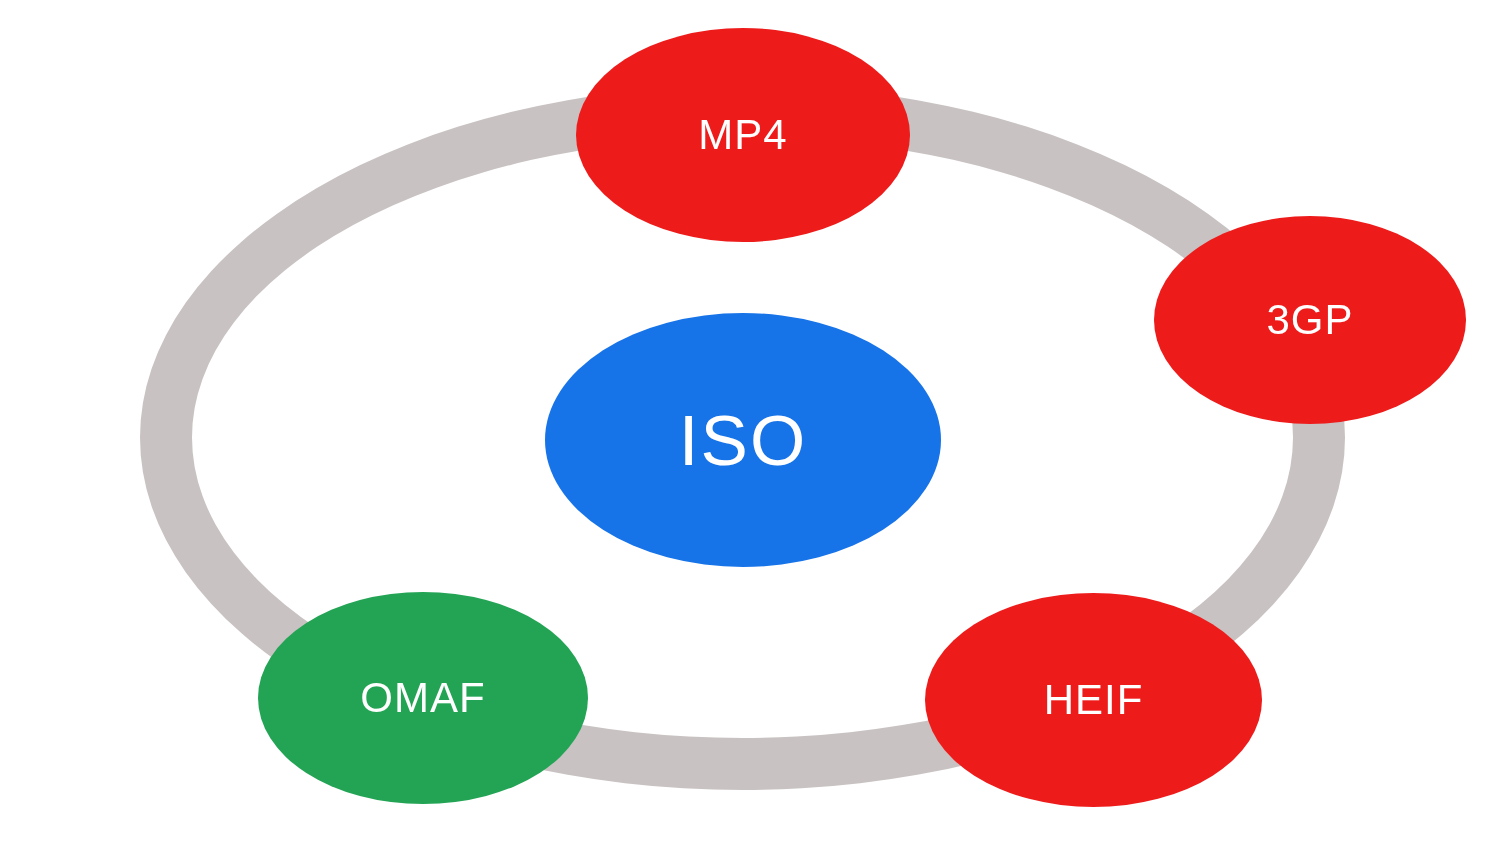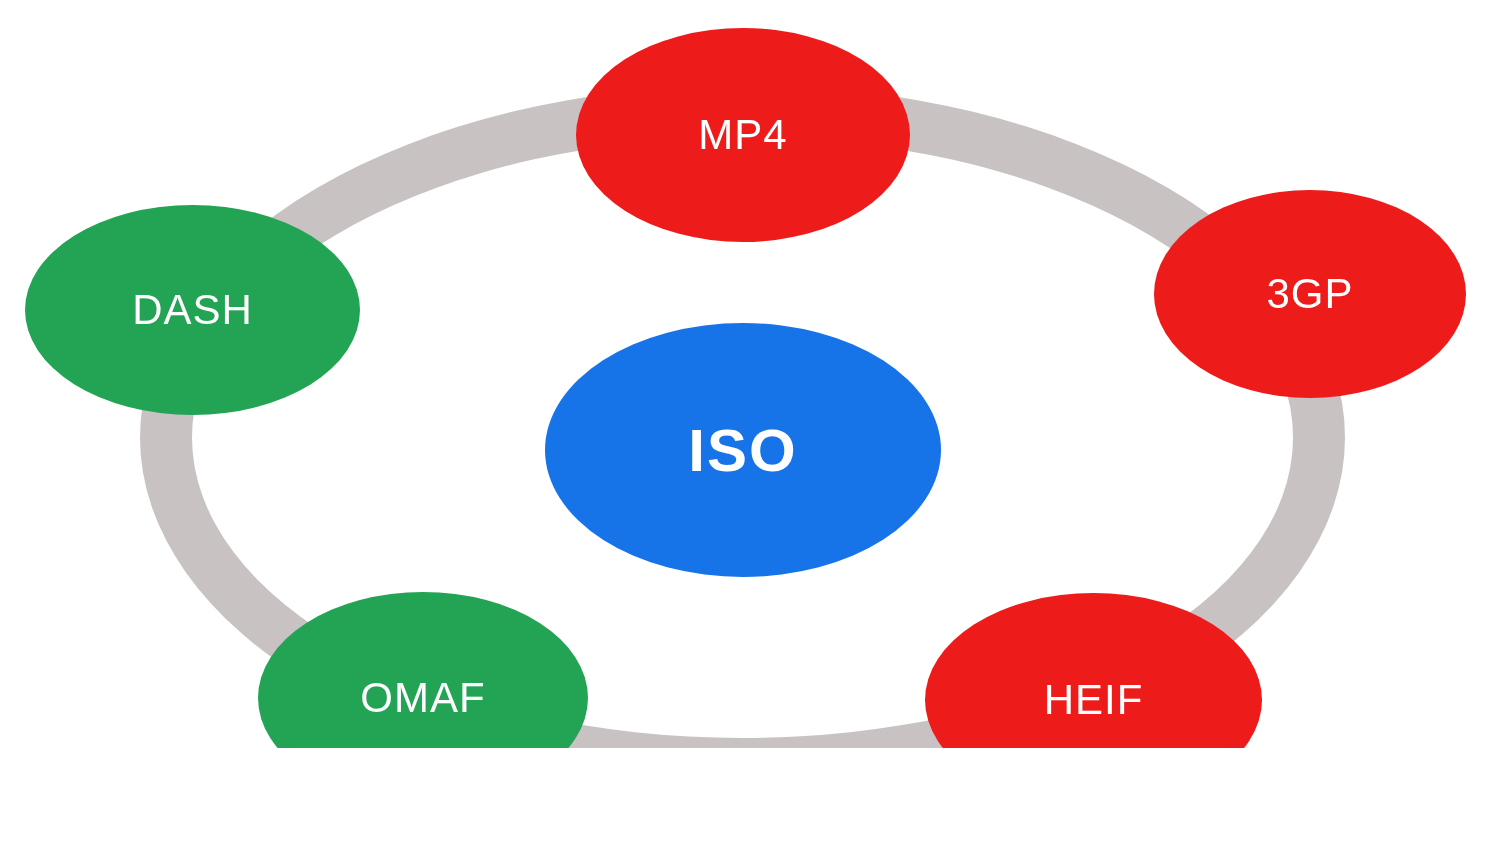--- a/index.html
+++ b/index.html
@@ -4,21 +4,21 @@
 <style>
   html, body {
     margin: 0;
     padding: 0;
     background: #ffffff;
     font-family: "Liberation Sans", sans-serif;
   }
   .canvas {
     position: relative;
     width: 1500px;
-    height: 748px;
+    height: 844px;
     background: #ffffff;
     overflow: hidden;
   }
   
   .ring {
     position: absolute;
     left: 140px;
     top: 85px;
     width: 1205px;
     height: 705px;
@@ -32,36 +32,35 @@
     border-radius: 50%;
     display: flex;
     align-items: center;
     justify-content: center;
     color: #ffffff;
     font-size: 42px;
     letter-spacing: 1px;
   }
   .node-center {
     left: 545px;
-    top: 323px;
+    top: 313px;
     width: 396px;
     height: 254px;
-    font-size: 60px;
+    font-size: 71px;
     letter-spacing: 2px;
-    font-weight: bold;
   }
   .node-mp4 {
     left: 576px;
     top: 28px;
     width: 334px;
     height: 214px;
   }
   .node-3gp {
     left: 1154px;
-    top: 190px;
+    top: 216px;
     width: 312px;
     height: 208px;
   }
   .node-heif {
     left: 925px;
     top: 593px;
     width: 337px;
     height: 214px;
   }
   .node-omaf {
@@ -96,21 +95,18 @@
   </div>
 
   <div class="node node-omaf" style="background: rgb(35, 164, 85);">
     <span class="node-label">OMAF</span>
   </div>
 
   <div class="node node-heif" style="background: rgb(238, 27, 27);">
     <span class="node-label">HEIF</span>
   </div>
 
-  <div class="node node-dash" style="background: rgb(35, 164, 85);">
-    <span class="node-label">DASH</span>
-  </div>
 
   <div class="node node-center" style="background: rgb(23, 115, 232);">
     <span class="node-label">ISO</span>
   </div>
 
 </div>
 
 </body></html>

